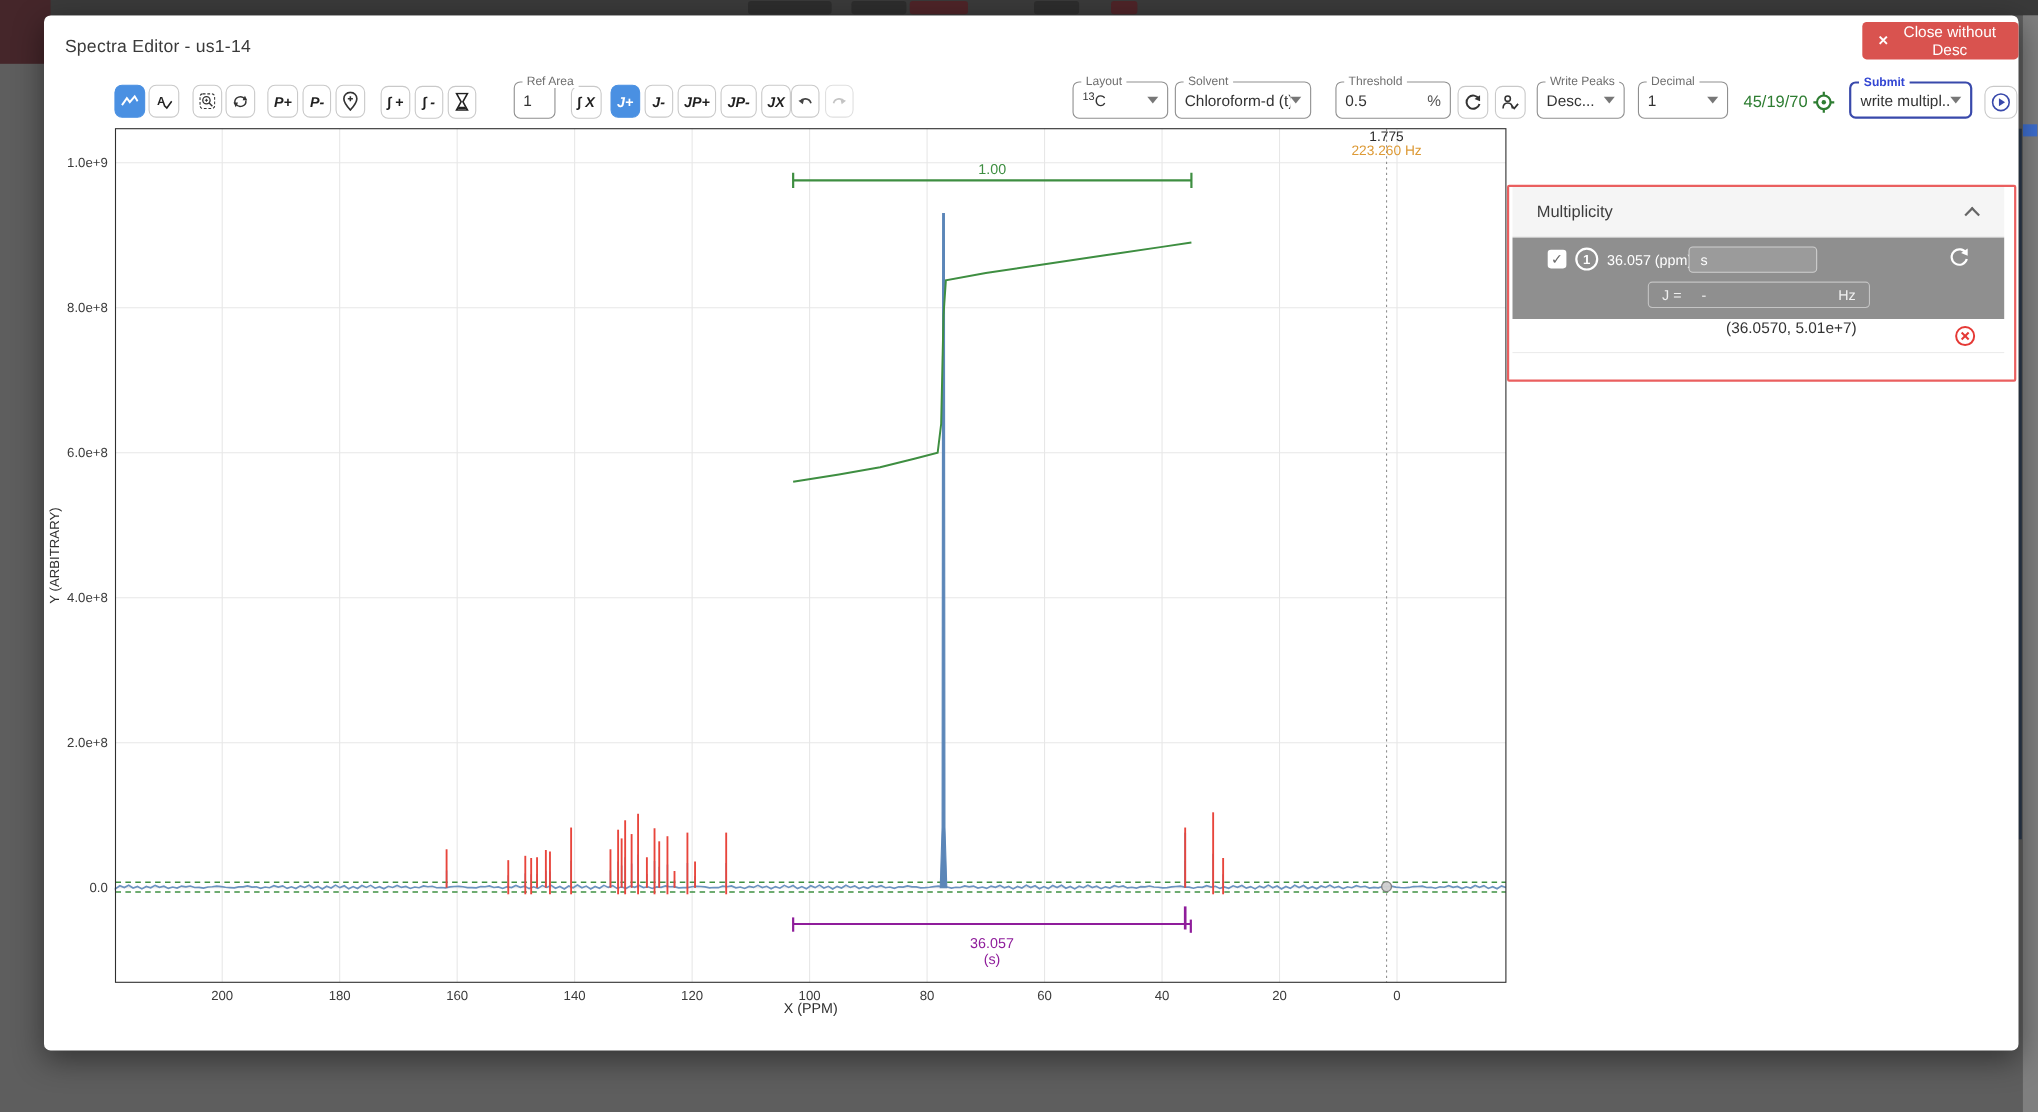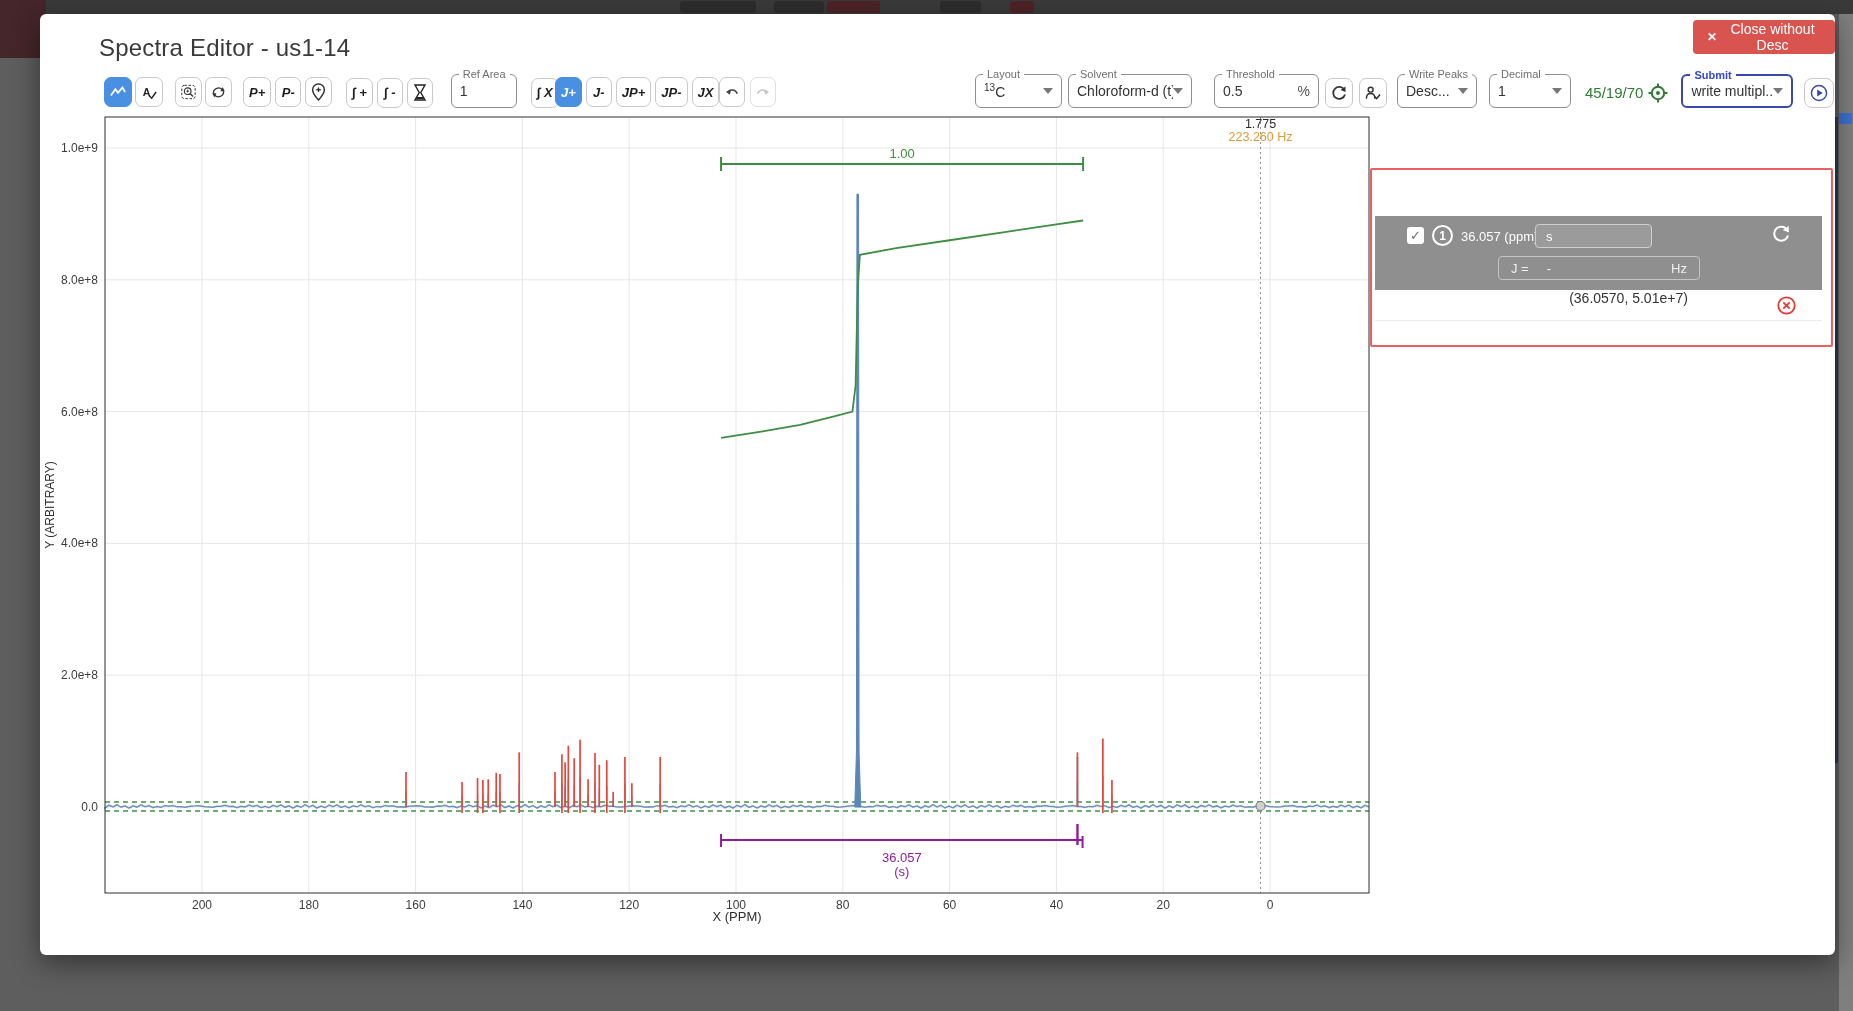--- a/index.html
+++ b/index.html
@@ -13,21 +13,21 @@
   .bg-chip.maroon { background:#4e2428; }
   .bg-maroon-corner { left:0; top:0; width:46px; height:58px; background:#45262a; }
   .bg-right { right:0; top:14px; width:14px; height:997px; background:#7f7f7f; }
   .bg-right-blue { right:1px; top:113px; width:13px; height:11px; background:#3e6fd0; }
   .bg-navy-line { left:1835px; top:117px; width:3px; height:646px; background:#2c3a4d; }
 
   
   .modal { left:40px; top:14px; width:1795px; height:941px; background:#fff;
     border-radius:6px; box-shadow:0 8px 28px rgba(0,0,0,.45); }
 
-  .title { left:19px; top:20px; font-size:24px; color:#3a3a3a; letter-spacing:.2px;margin-left:40px; }
+  .title { left:19px; top:20px; font-size:16px; color:#3a3a3a; letter-spacing:.2px; }
   .file-select { left:345px; top:8px; width:495px; height:36px; border:1px solid #bdbdbd;
     border-radius:6px; display:flex; align-items:center; padding:0 14px; font-size:15px; color:#333; }
   .caret { width:0; height:0; border-left:5px solid transparent; border-right:5px solid transparent;
     border-top:6px solid #777; margin-left:auto; }
   .close-btn { left:1653px; top:6px; height:34px; background:#d9534f; color:#fff;
     border:none; border-radius:4px; font-size:14px; padding:0 14px; display:flex;
     align-items:center; gap:7px; cursor:pointer; }
   .close-btn .x { font-size:12px; font-weight:bold; }
 
   
@@ -261,21 +261,21 @@
     </div>
     <div class="tgroup" style="left:306px; gap:4px;">
       <div class="tbtn">∫ +</div>
       <div class="tbtn">∫ -</div>
       <div class="tbtn icon" style="width:26px;">
         <svg class="ic" width="14" height="17" viewBox="0 0 14 17">
             <path d="M2 1 H12 L7.8 8.5 L12 16 H2 L6.2 8.5 Z" fill="none" stroke="#222" stroke-width="1.4"></path>
             <path d="M4.2 13 L9.8 13 L11 15 L3 15 Z" fill="#222"></path>
           </svg>
       </div>
-      <div class="fieldset" style="margin-left:14px; width:66px;">
+      <div class="fieldset" style="margin-left:30px; width:38px;">
         <span class="flabel">Ref Area</span>
         <span>1</span>
       </div>
       <div class="tbtn" style="margin-left:10px;">∫ X</div>
     </div>
     <div class="tgroup" style="left:515px; gap:4px;">
       <div class="tbtn active">J+</div>
       <div class="tbtn">J-</div>
       <div class="tbtn">JP+</div>
       <div class="tbtn">JP-</div>
@@ -354,20 +354,24 @@
       <div class="tbtn icon" style="width:30px;margin-left:5px;border-radius:8px;">
         <svg class="ic" width="20" height="20" viewBox="0 0 20 20">
             <circle cx="10" cy="10" r="8.4" fill="none" stroke="#3949ab" stroke-width="1.6"></circle>
             <polygon points="8,6 14.2,10 8,14" fill="#3949ab"></polygon>
           </svg>
       </div>
     </div>
   </div>
 
 
+  <div class="abs panel-head mult-head">
+    <span>Multiplicity</span>
+    <span class="chev up"></span>
+  </div>
 
   <div class="abs gray-block">
     <div class="abs gb-check">
       <span>✓</span>
     </div>
     <div class="abs gb-idx">1</div>
     <div class="abs gb-shift">36.057 (ppm)</div>
     <div class="abs gb-input">
       <span>s</span>
     </div>

